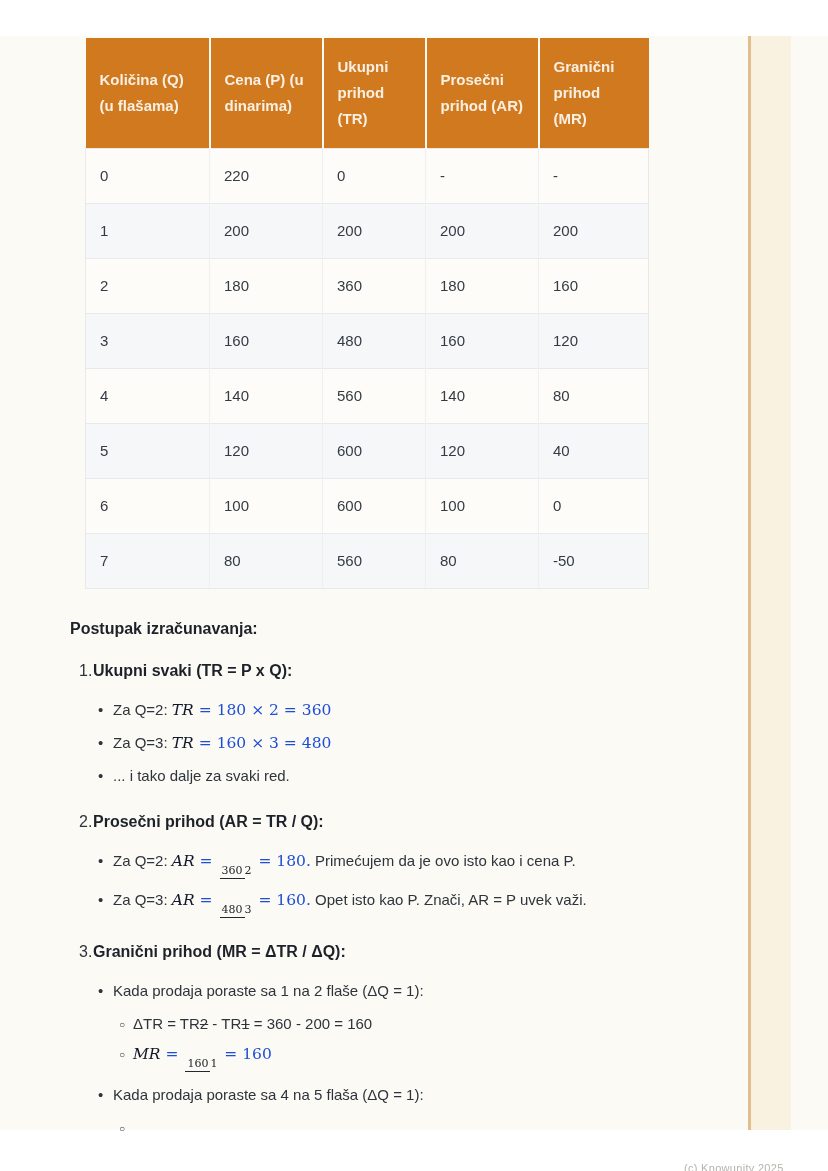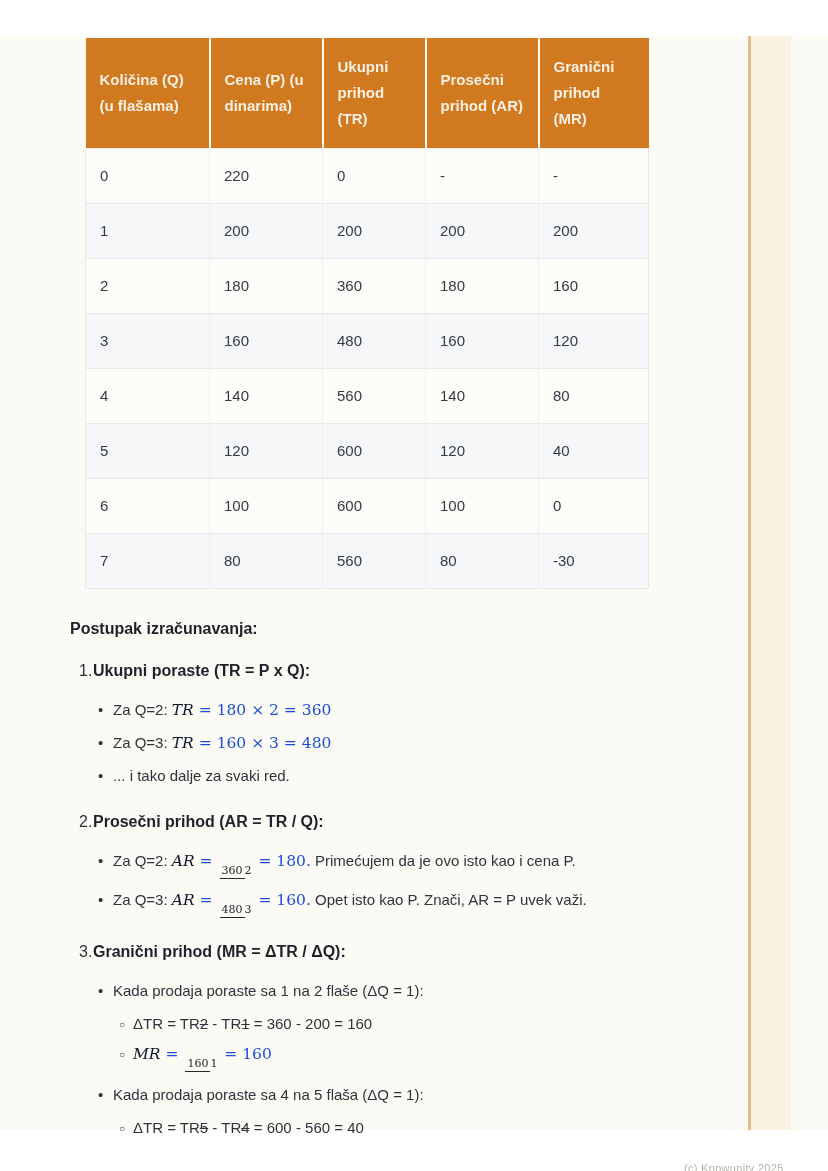--- a/index.html
+++ b/index.html
@@ -150,30 +150,30 @@
         <td>100</td>
         <td>600</td>
         <td>100</td>
         <td>0</td>
       </tr>
       <tr>
         <td>7</td>
         <td>80</td>
         <td>560</td>
         <td>80</td>
-        <td>-30</td>
+        <td>-50</td>
       </tr>
     </tbody>
 </table>
 
 <div class="calc">
   <div class="calc-heading">Postupak izračunavanja:</div>
   <div id="calc-list">
       <div class="oli">
-        <div class="title-row"><span class="onum">1.</span><span class="otitle">Ukupni poraste (TR = P x Q):</span></div>
+        <div class="title-row"><span class="onum">1.</span><span class="otitle">Ukupni svaki (TR = P x Q):</span></div>
         <div>
           <div class="b1"><span class="mk1">•</span><span class="btxt"><span class="sg-plain">Za Q=2: </span><span class="sg-mi">TR</span><span class="sg-m"> = 180 × 2 = 360</span></span></div>
         </div>
         <div>
           <div class="b1"><span class="mk1">•</span><span class="btxt"><span class="sg-plain">Za Q=3: </span><span class="sg-mi">TR</span><span class="sg-m"> = 160 × 3 = 480</span></span></div>
         </div>
         <div>
           <div class="b1"><span class="mk1">•</span><span class="btxt"><span class="sg-plain">... i tako dalje za svaki red.</span></span></div>
         </div>
       </div>
@@ -188,19 +188,19 @@
       </div>
       <div class="oli">
         <div class="title-row"><span class="onum">3.</span><span class="otitle">Granični prihod (MR = ΔTR / ΔQ):</span></div>
         <div class="group">
           <div class="b1"><span class="mk1">•</span><span class="btxt"><span class="sg-plain">Kada prodaja poraste sa 1 na 2 flaše (ΔQ = 1):</span></span></div>
           <div class="b2"><span class="mk2">○</span><span class="btxt"><span class="sg-plain">ΔTR = TR</span><span class="sg-strike">2</span><span class="sg-plain"> - TR</span><span class="sg-strike">1</span><span class="sg-plain"> = 360 - 200 = 160</span></span></div>
           <div class="b2"><span class="mk2">○</span><span class="btxt"><span class="sg-mi">MR</span><span class="sg-m"> = </span><span class="frac"><span class="num">160</span><span class="den">1</span></span><span class="sg-m"> = 160</span></span></div>
         </div>
         <div class="group">
           <div class="b1"><span class="mk1">•</span><span class="btxt"><span class="sg-plain">Kada prodaja poraste sa 4 na 5 flaša (ΔQ = 1):</span></span></div>
-          <div class="b2"><span class="mk2">○</span><span class="btxt"><span class="sg-plain">ΔTR = TR</span><span class="sg-strike">5</span><span class="sg-plain"> - TR</span><span class="sg-strike">4</span><span class="sg-plain"> = 600 - 560 = 40</span></span></div>
+          <div class="b2"><span class="mk2">○</span></div>
         </div>
       </div>
     </div>
 </div>
 
 <div class="watermark">(c) Knowunity 2025</div>
 
 </body></html>

